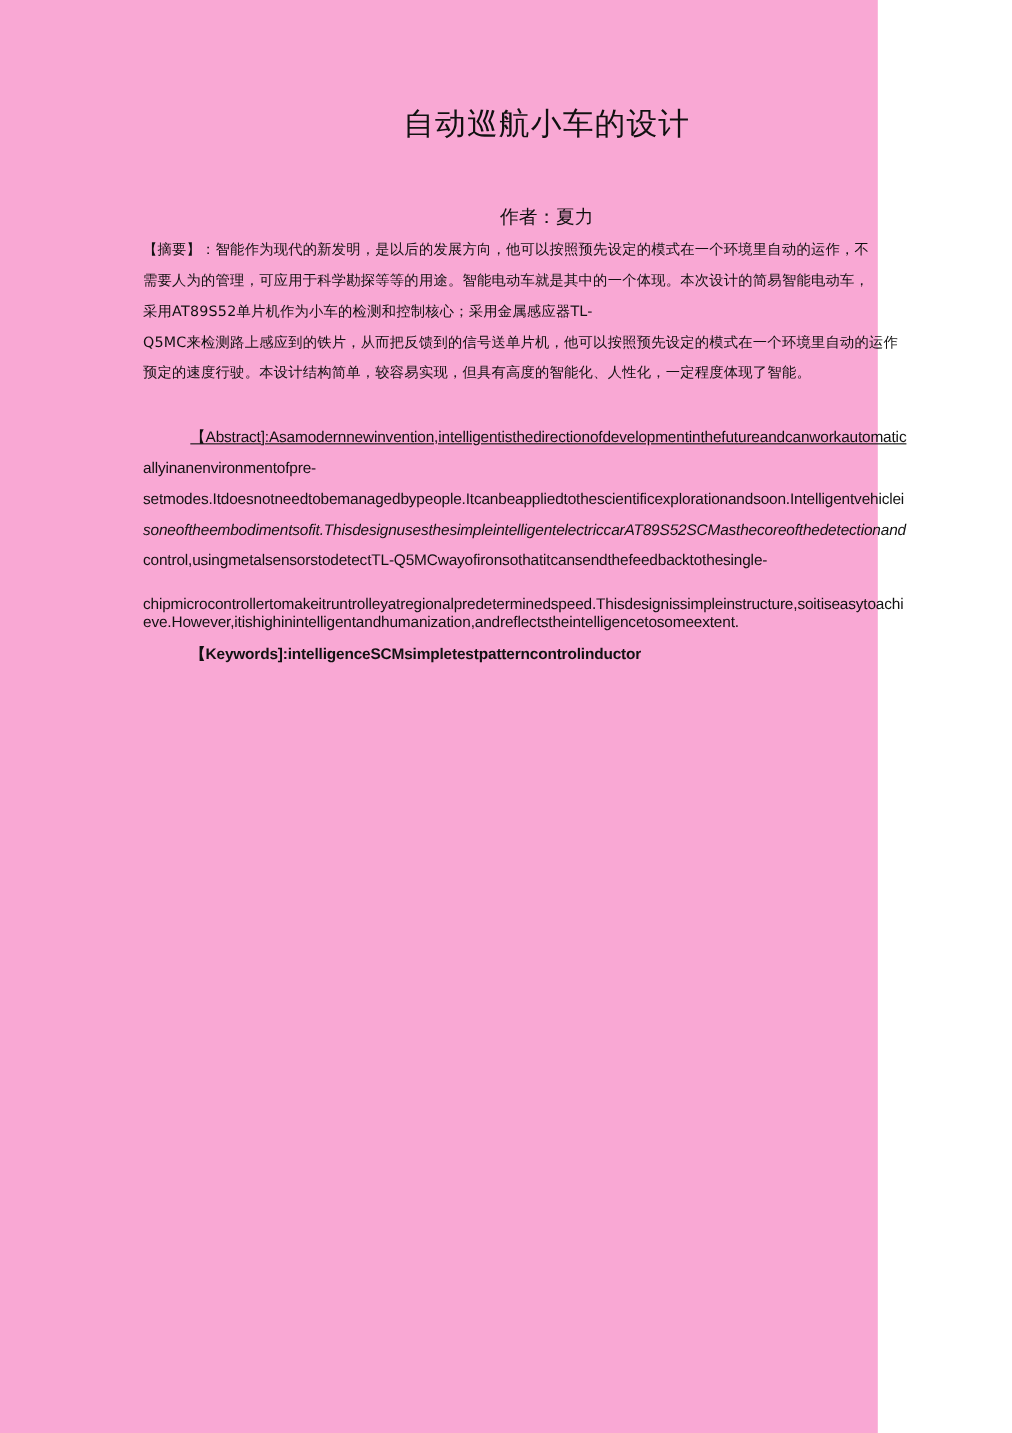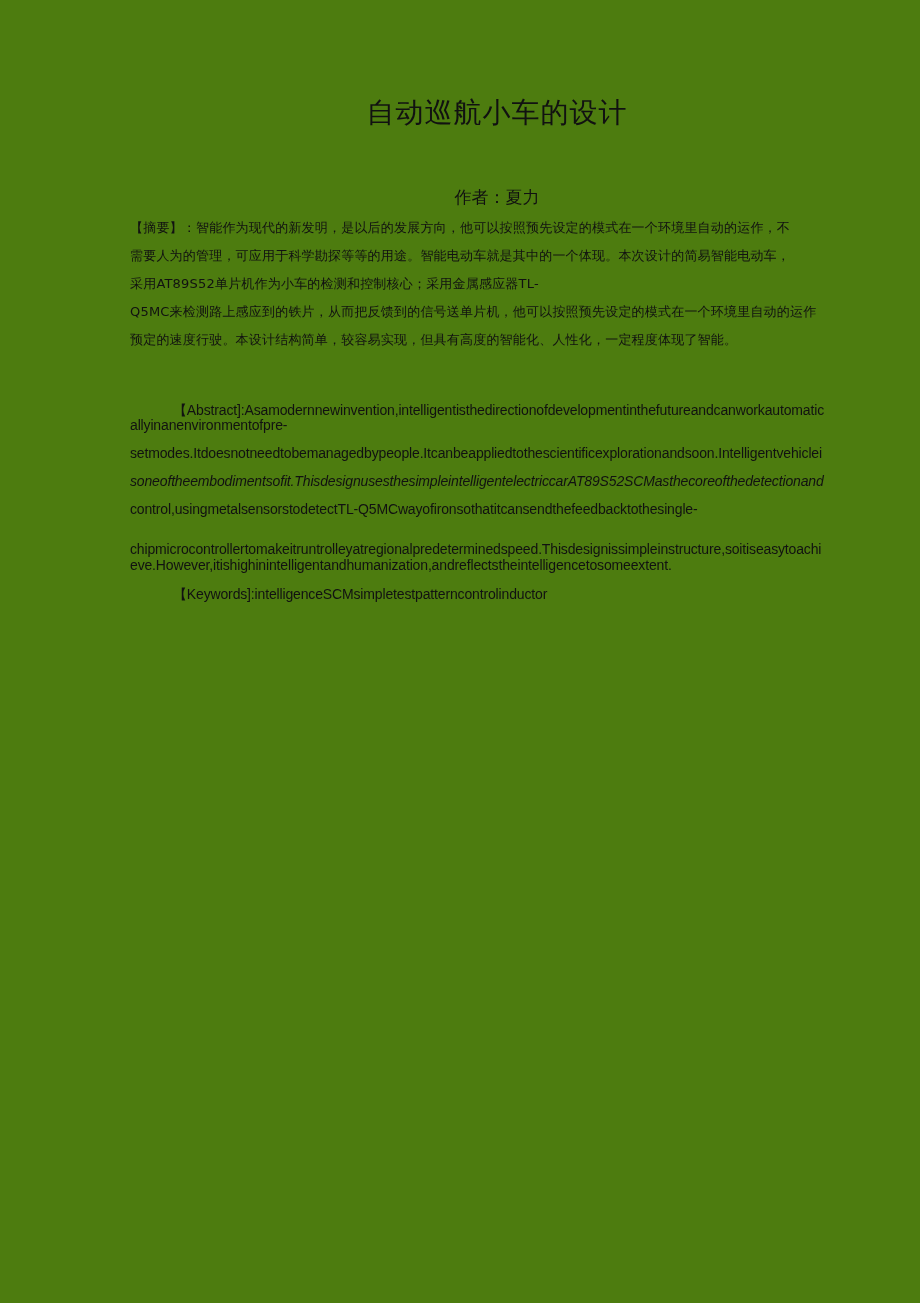--- a/index.html
+++ b/index.html
@@ -1,46 +1,46 @@
 <!DOCTYPE html>
 <html><head>
 <meta charset="utf-8">
 <style>
   html, body { margin: 0; padding: 0; background: #ffffff; }
   body { width: 920px; height: 1303px; position: relative; overflow: hidden;
          font-family: "DejaVu Sans", "Liberation Sans", sans-serif; color: #111; }
-  .page { position: absolute; left: 0; top: 0; width: 920px; height: 1303px; background: #4d7c0f; }
+  .page { position: absolute; left: 0; top: 0; width: 798px; height: 1303px; background: #f9a8d4; }
   .title { position: absolute; top: 94px; left: 0; width: 994px; text-align: center;
            font-size: 28px; letter-spacing: 1px; color: #111; }
   .author { position: absolute; top: 186px; left: 0; width: 994px; text-align: center;
             font-size: 17px; color: #111; }
   .line { position: absolute; white-space: nowrap; font-size: 13.4px; color: #111; line-height: 20px; }
   .en { font-family: "Liberation Sans", sans-serif; font-size: 14px; letter-spacing: -0.15px; }
-  .bold { font-weight: normal; }
+  .bold { font-weight: bold; }
   .zh { font-size: 13px; letter-spacing: 0.2px; }
 </style>
 </head>
 <body>
 
 <div class="page">
 
   <div class="title">自动巡航小车的设计</div>
   <div class="author">作者：夏力</div>
 
   <div>
     <div class="line zh" style="top:218px; left:130px;">【摘要】：智能作为现代的新发明，是以后的发展方向，他可以按照预先设定的模式在一个环境里自动的运作，不</div>
     <div class="line zh" style="top:246px; left:130px;">需要人为的管理，可应用于科学勘探等等的用途。智能电动车就是其中的一个体现。本次设计的简易智能电动车，</div>
     <div class="line zh" style="top:274px; left:130px;">采用AT89S52单片机作为小车的检测和控制核心；采用金属感应器TL-</div>
     <div class="line zh" style="top:302px; left:130px;">Q5MC来检测路上感应到的铁片，从而把反馈到的信号送单片机，他可以按照预先设定的模式在一个环境里自动的运作</div>
     <div class="line zh" style="top:330px; left:130px;">预定的速度行驶。本设计结构简单，较容易实现，但具有高度的智能化、人性化，一定程度体现了智能。</div>
   </div>
 
 
   <div>
-    <div class="line en" style="top:400px; left:173px;">【Abstract]:Asamodernnewinvention,intelligentisthedirectionofdevelopmentinthefutureandcanworkautomatic</div>
+    <div class="line en" style="top:387px; left:173px;text-decoration:underline;">【Abstract]:Asamodernnewinvention,intelligentisthedirectionofdevelopmentinthefutureandcanworkautomatic</div>
     <div class="line en" style="top:415px; left:130px;text-align:right;">allyinanenvironmentofpre-</div>
     <div class="line en" style="top:443px; left:130px;">setmodes.Itdoesnotneedtobemanagedbypeople.Itcanbeappliedtothescientificexplorationandsoon.Intelligentvehiclei</div>
     <div class="line en" style="top:471px; left:130px;font-style:italic;">soneoftheembodimentsofit.ThisdesignusesthesimpleintelligentelectriccarAT89S52SCMasthecoreofthedetectionand</div>
     <div class="line en" style="top:499px; left:130px;">control,usingmetalsensorstodetectTL-Q5MCwayofironsothatitcansendthefeedbacktothesingle-</div>
     <div class="line en" style="top:527px; left:130px;margin-top:12px;">chipmicrocontrollertomakeitruntrolleyatregionalpredeterminedspeed.Thisdesignissimpleinstructure,soitiseasytoachi</div>
     <div class="line en" style="top:555px; left:130px;">eve.However,itishighinintelligentandhumanization,andreflectstheintelligencetosomeextent.</div>
   </div>
 
   <div class="line en bold" style="top:584px; left:173px;">【Keywords]:intelligenceSCMsimpletestpatterncontrolinductor</div>
 

